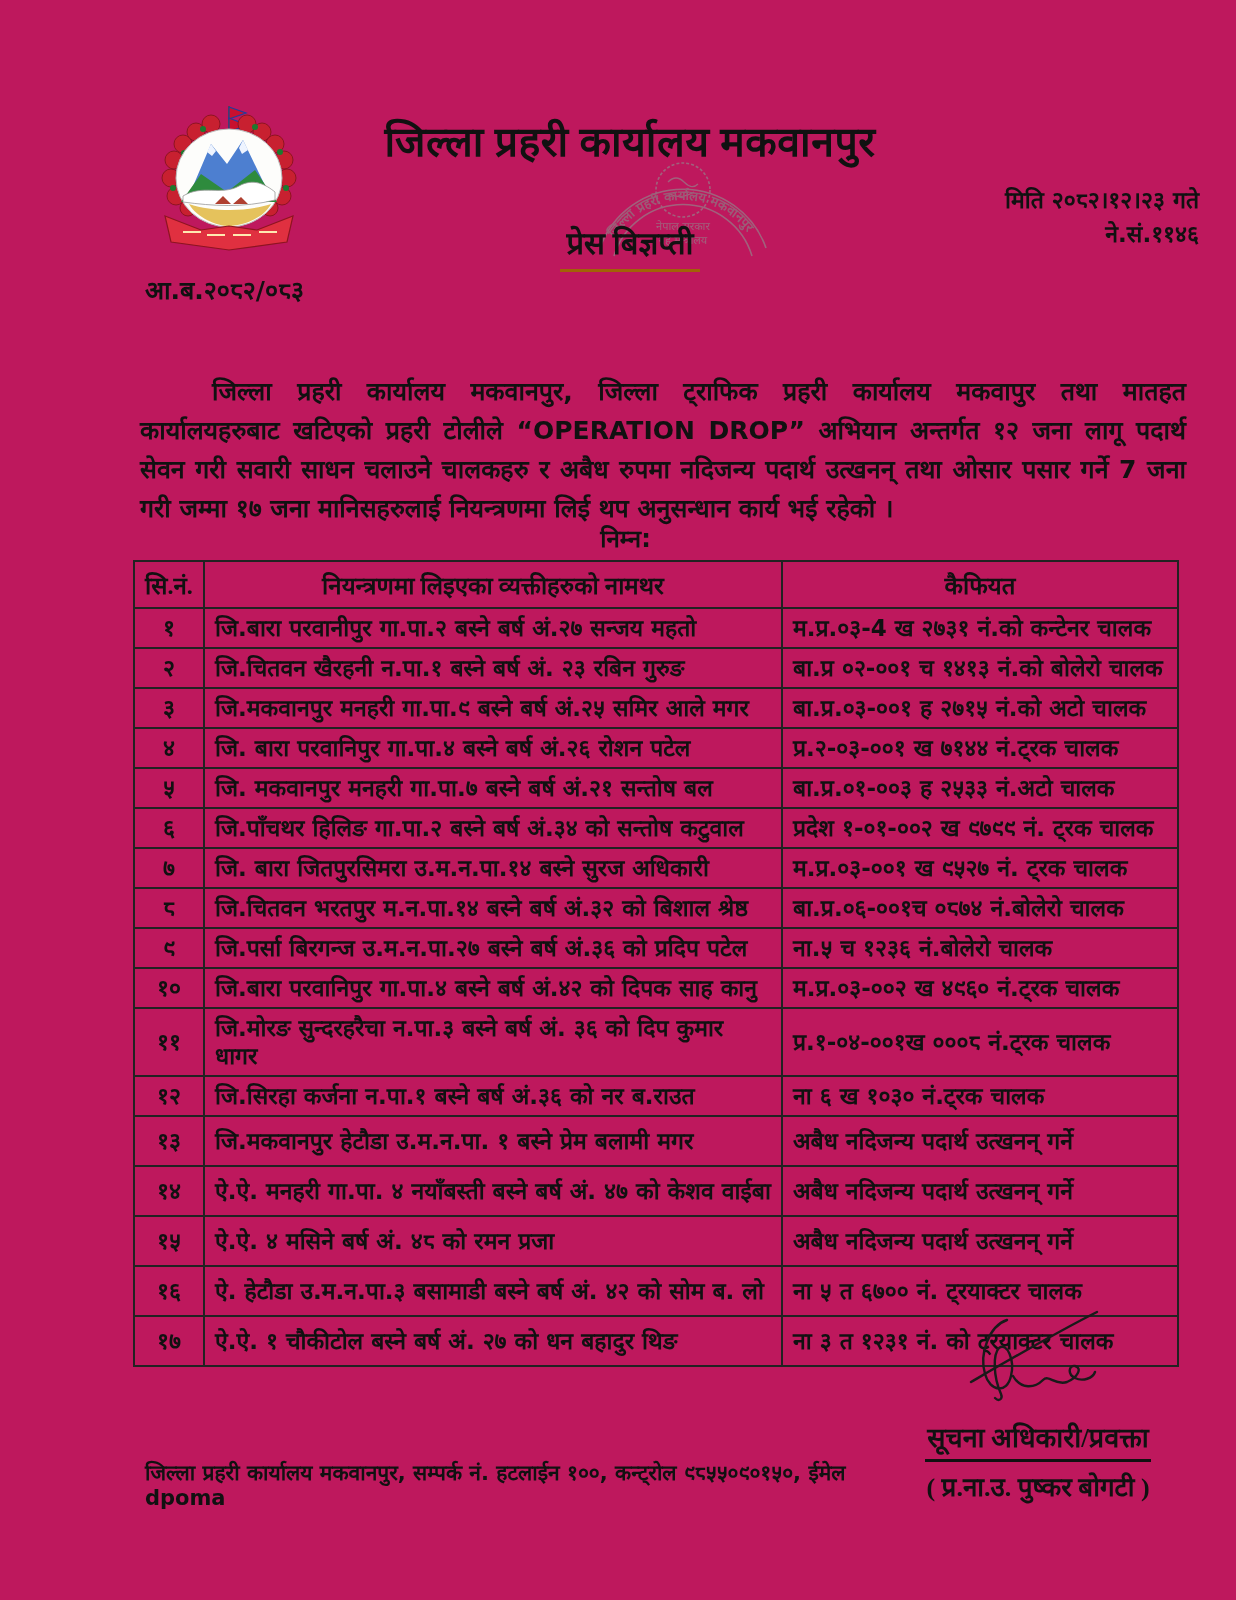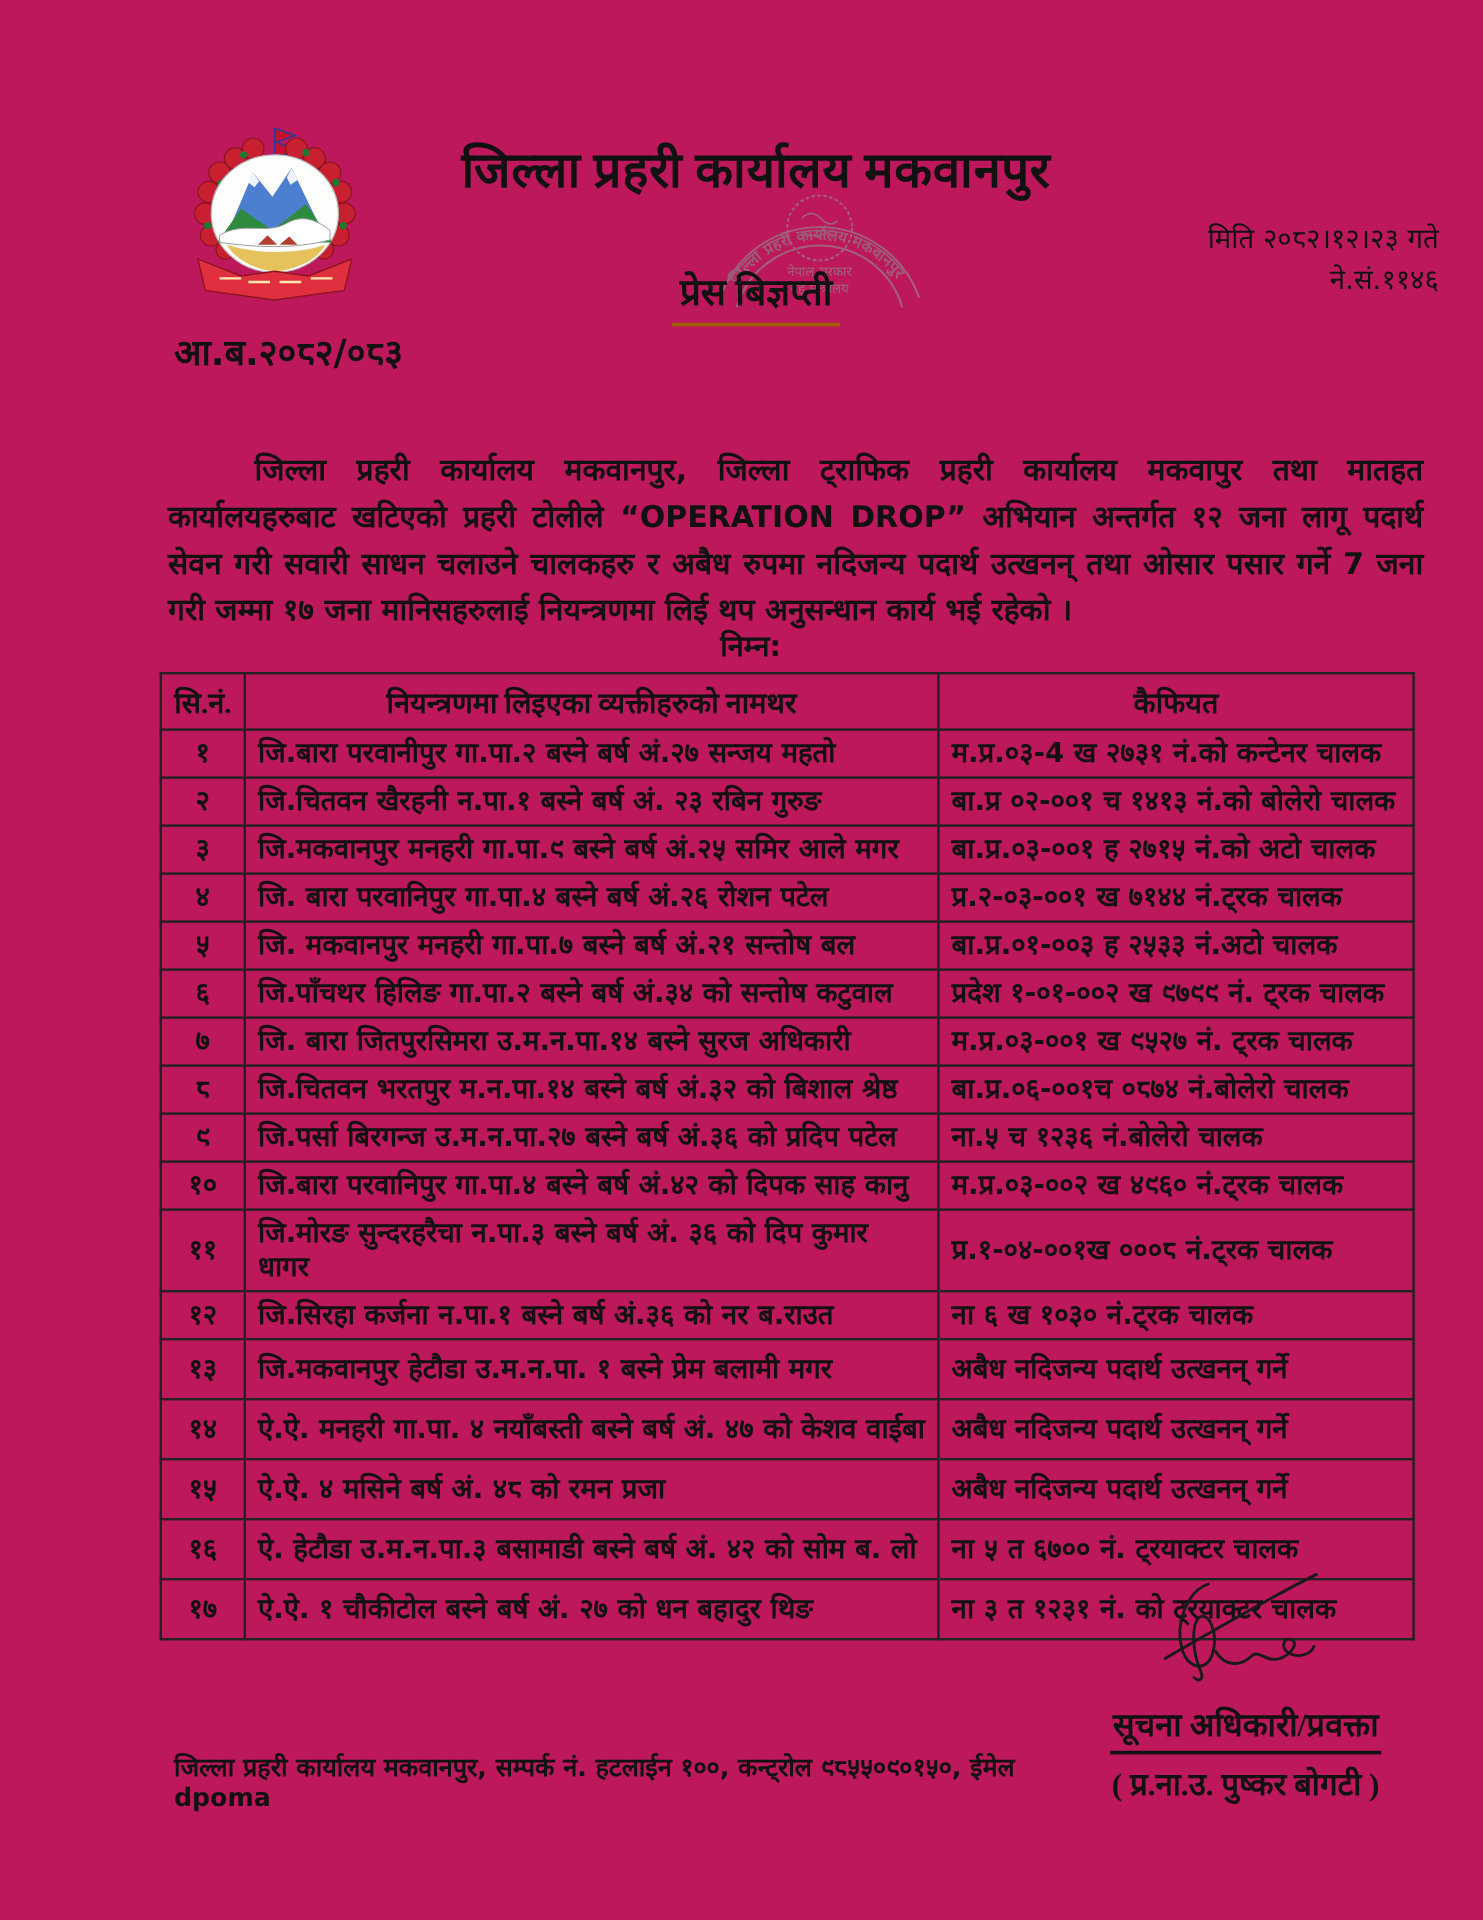--- a/index.html
+++ b/index.html
@@ -25,24 +25,24 @@
     position:absolute;left:400px;top:221px;width:460px;text-align:center;z-index:2;
   }
   .press-release span{
     display:inline-block;font-size:31px;font-weight:800;
     border-bottom:3px solid #a16207;padding:0 6px 6px 6px;
     font-family:"Liberation Serif","DejaVu Serif",serif;
     text-align:right;
   }
   .date-block{
     position:absolute;right:52px;top:183px;width:320px;text-align:right;
-    font-size:23px;font-weight:400;line-height:34px;
+    font-size:23px;font-weight:700;line-height:34px;
   }
   .fiscal-year{
-    position:absolute;left:145px;top:272px;font-size:30px;font-weight:800;
+    position:absolute;left:145px;top:272px;font-size:25px;font-weight:800;
   }
   
   .doc-title{position:absolute;left:0;top:303px;width:100%;text-align:center;}
   .doc-title span{
     display:inline-block;font-size:29px;font-weight:800;
     border-bottom:3px solid #111;padding:0 4px 5px 4px;
     font-family:"Liberation Serif","DejaVu Serif",serif;
   }
   
   .body-par{

